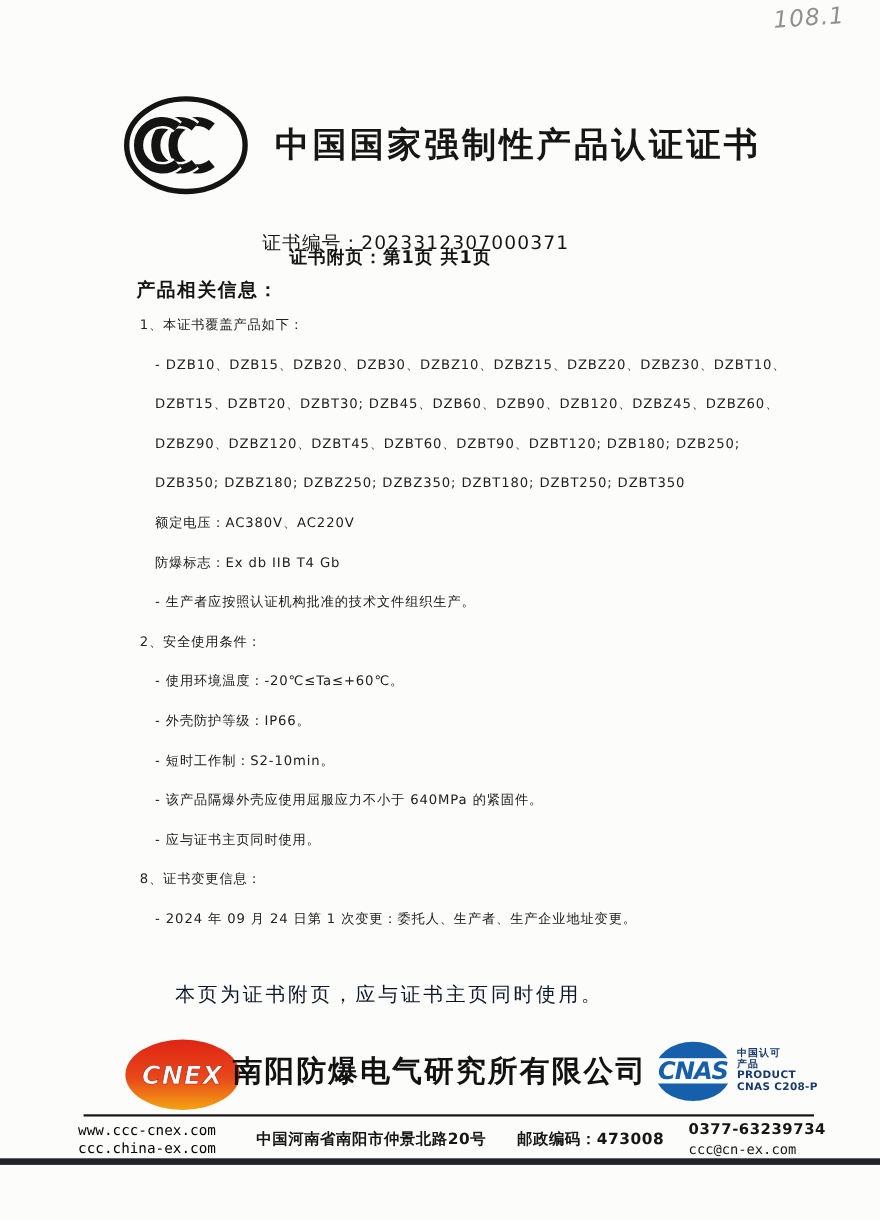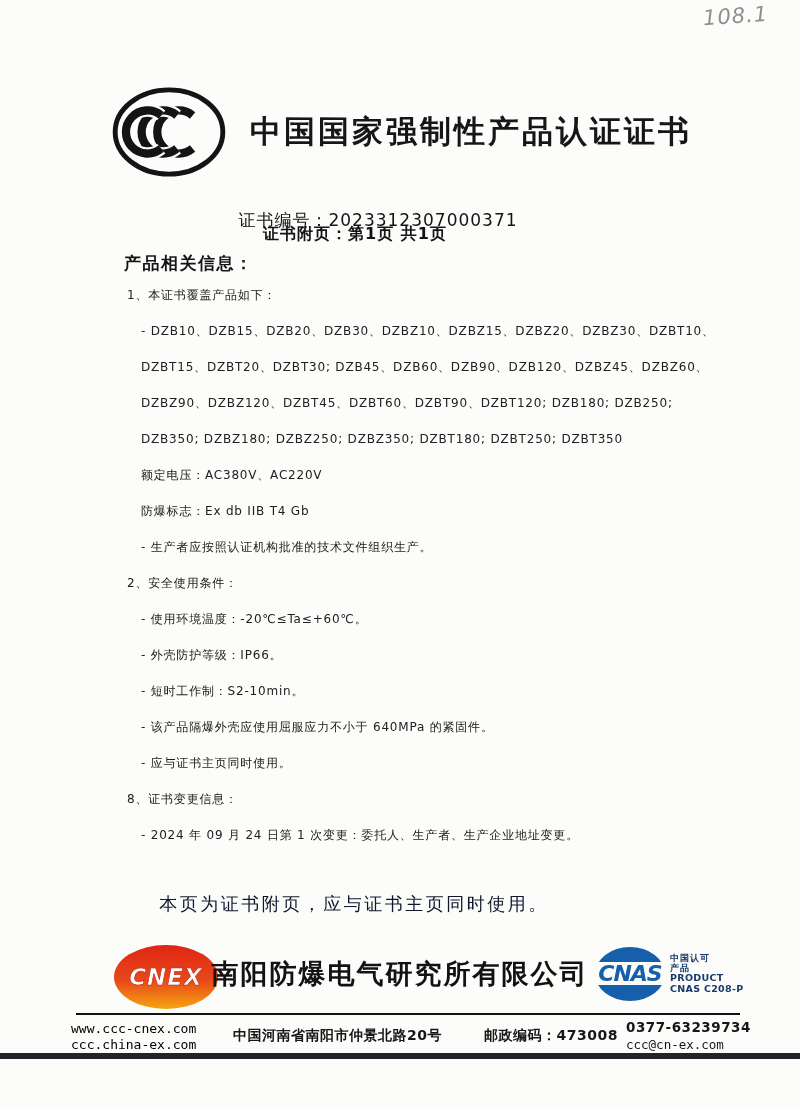--- a/index.html
+++ b/index.html
@@ -61,21 +61,21 @@
   .sep-line { position:absolute; left:76px; top:1013px; width:664px; height:2px; background:#121212; }
   .websites {
     position:absolute; left:71px; top:1021px;
     font-family:"DejaVu Sans Mono","Liberation Mono",monospace;
     font-size:13px; line-height:16px; color:#000000;
   }
   .address-block {
     position:absolute; left:233px; top:1027px; display:flex; align-items:baseline;
     font-size:14px; font-weight:bold; letter-spacing:0.5px; color:#161616; white-space:nowrap;gap:12px;
   }
-  .address-block .postal { margin-left:30px;text-align:right; }
+  .address-block .postal { margin-left:16px;text-align:right; }
   .phone-block {
     position:absolute; left:626px; top:1019px;
     font-size:13.5px; line-height:17px; color:#161616; white-space:nowrap;
   }
   .phone-block .phone { font-weight:bold; letter-spacing:0.5px; }
   .phone-block .email { font-family:"DejaVu Sans Mono","Liberation Mono",monospace; font-size:12.5px; }
   .bottom-bar { position:absolute; left:0; top:1053px; width:800px; height:6px; background:#23232c; }
 </style>
 </head>
 <body>

